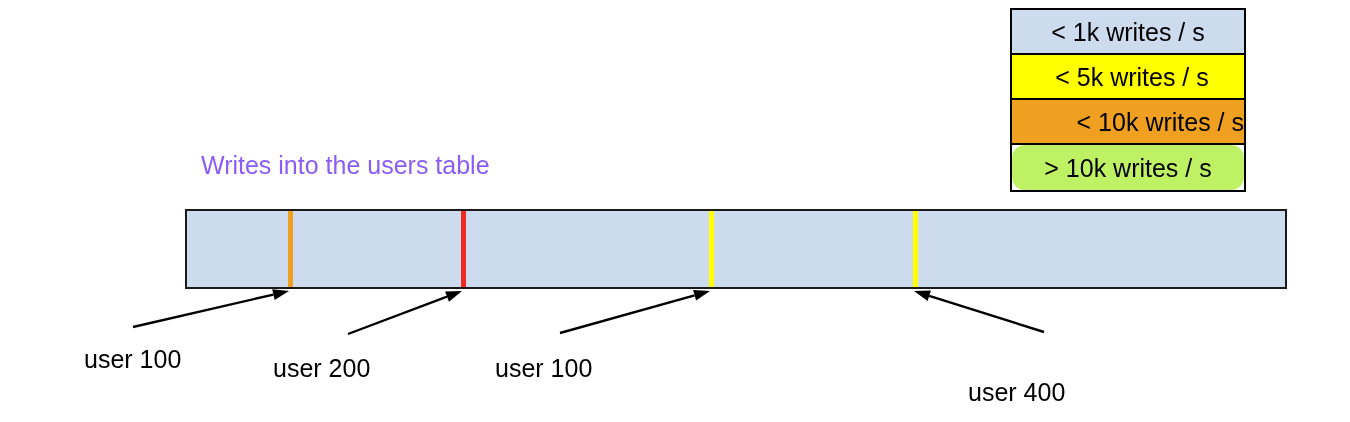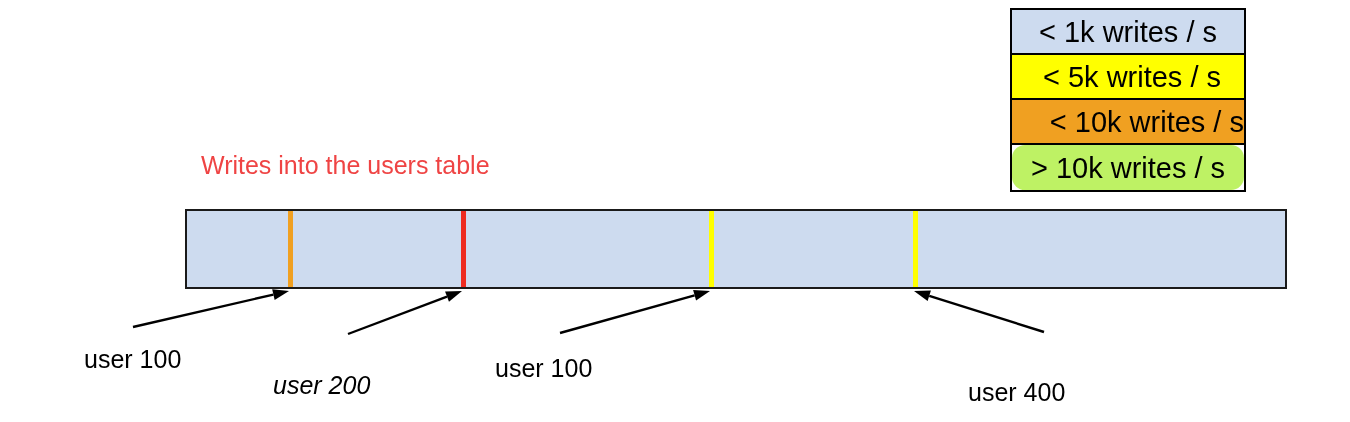--- a/index.html
+++ b/index.html
@@ -24,21 +24,21 @@
   }
 
   
   .caption {
     position: absolute;
     left: 201px;
     top: 150px;
     font-size: 25px;
     line-height: 30px;
     white-space: nowrap;
-    color: #ef4444;
+    color: #8b5cf6;
   }
 
   
   .bar {
     position: absolute;
     left: 185px;
     top: 209px;
     width: 1102px;
     height: 80px;
     box-sizing: border-box;
@@ -72,21 +72,21 @@
     box-sizing: border-box;
     border-bottom: 2px solid #000000;
     display: flex;
     align-items: center;
     justify-content: center;
   }
   .legend-row:last-child {
     border-bottom: none;
   }
   .legend-label {
-    font-size: 29px;
+    font-size: 25px;
     line-height: 28px;
     white-space: nowrap;
     color: #000000;
   }
 
   
   .anno-label {
     position: absolute;
     font-size: 25px;
     line-height: 30px;
@@ -130,21 +130,21 @@
       <div class="legend-row" style="background: rgb(240, 160, 33); justify-content: flex-end;">
         <span class="legend-label">&lt; 10k writes / s</span>
       </div>
       <div class="legend-row" style="background: #bef264; border-radius: 13px;">
         <span class="legend-label">&gt; 10k writes / s</span>
       </div>
     </div>
 
   <div id="anno-labels">
       <div class="anno-label" style="left: 50px; top: 344px; margin-left: 34px;">user 100</div>
-      <div class="anno-label" style="left: 273px; top: 370px; font-style: italic;">user 200</div>
+      <div class="anno-label" style="left: 273px; top: 353px;">user 200</div>
       <div class="anno-label" style="left: 495px; top: 353px;">user 100</div>
       <div class="anno-label" style="left: 968px; top: 353px; margin-top: 24px;">user 400</div>
     </div>
 
   <svg id="arrows" viewBox="0 0 1350 422" width="1350" height="422">
       <g>
         <line x1="133" y1="327" x2="273.4097408688861" y2="294.59775210718016" stroke="#000000" stroke-width="2.4" stroke-linecap="butt"></line>
         <polygon points="289,291 274.6464681557293,299.95690368350057 272.1730135820429,289.23860053085974" fill="#000000"></polygon>
       </g>
       <g>

